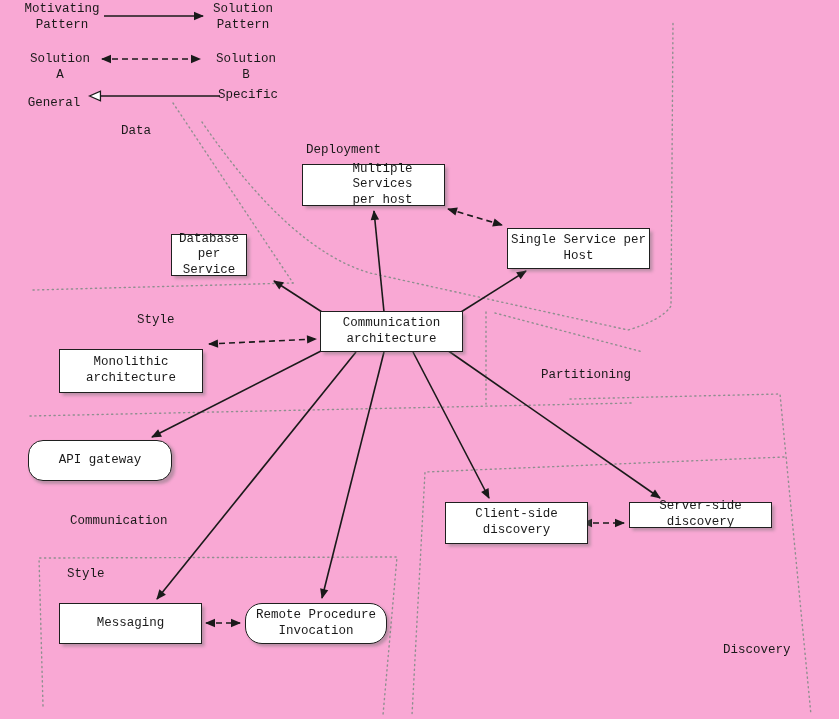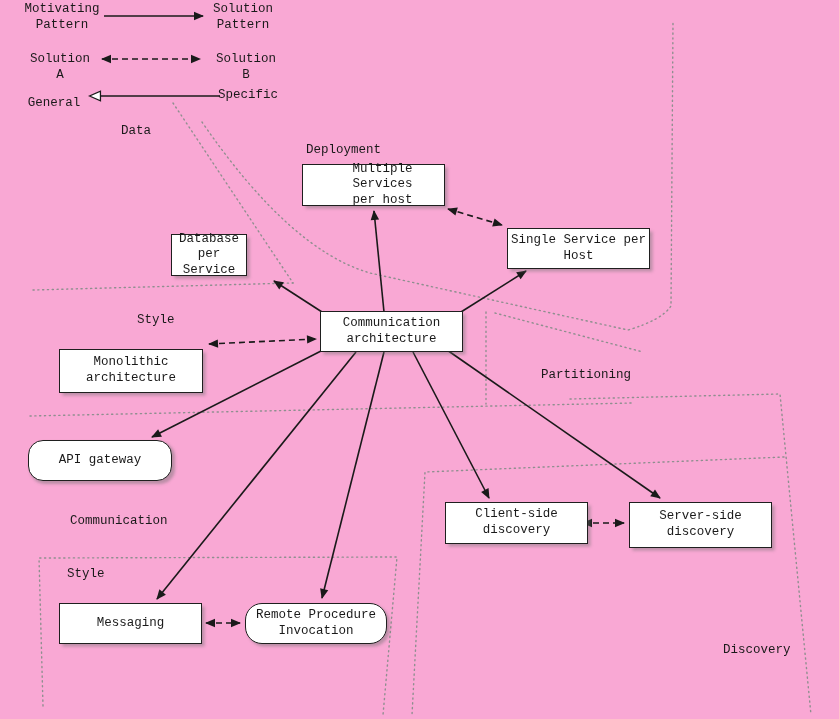--- a/index.html
+++ b/index.html
@@ -104,19 +104,19 @@
   <div class="node" style="left:507px;top:228px;width:143px;height:41px;text-align:center;">Single Service per
 Host</div>
   <div class="node" style="left:171px;top:234px;width:76px;height:42px;">Database per
 Service</div>
   <div class="node" style="left:320px;top:311px;width:143px;height:41px;">Communication
 architecture</div>
   <div class="node" style="left:59px;top:333px;width:144px;height:44px;margin-top:16px;">Monolithic
 architecture</div>
   <div class="node" style="left:28px;top:440px;width:144px;height:41px;border-radius:15px;">API gateway</div>
   <div class="node" style="left:445px;top:502px;width:143px;height:42px;">Client-side discovery</div>
-  <div class="node" style="left:629px;top:502px;width:143px;height:46px;">Server-side
+  <div class="node" style="left:629px;top:502px;width:143px;height:26px;">Server-side
 discovery</div>
   <div class="node" style="left:59px;top:603px;width:143px;height:41px;">Messaging</div>
   <div class="node" style="left:245px;top:603px;width:142px;height:41px;border-radius:17px;">Remote Procedure
 Invocation</div>
 
 </div>
 
 </body></html>

